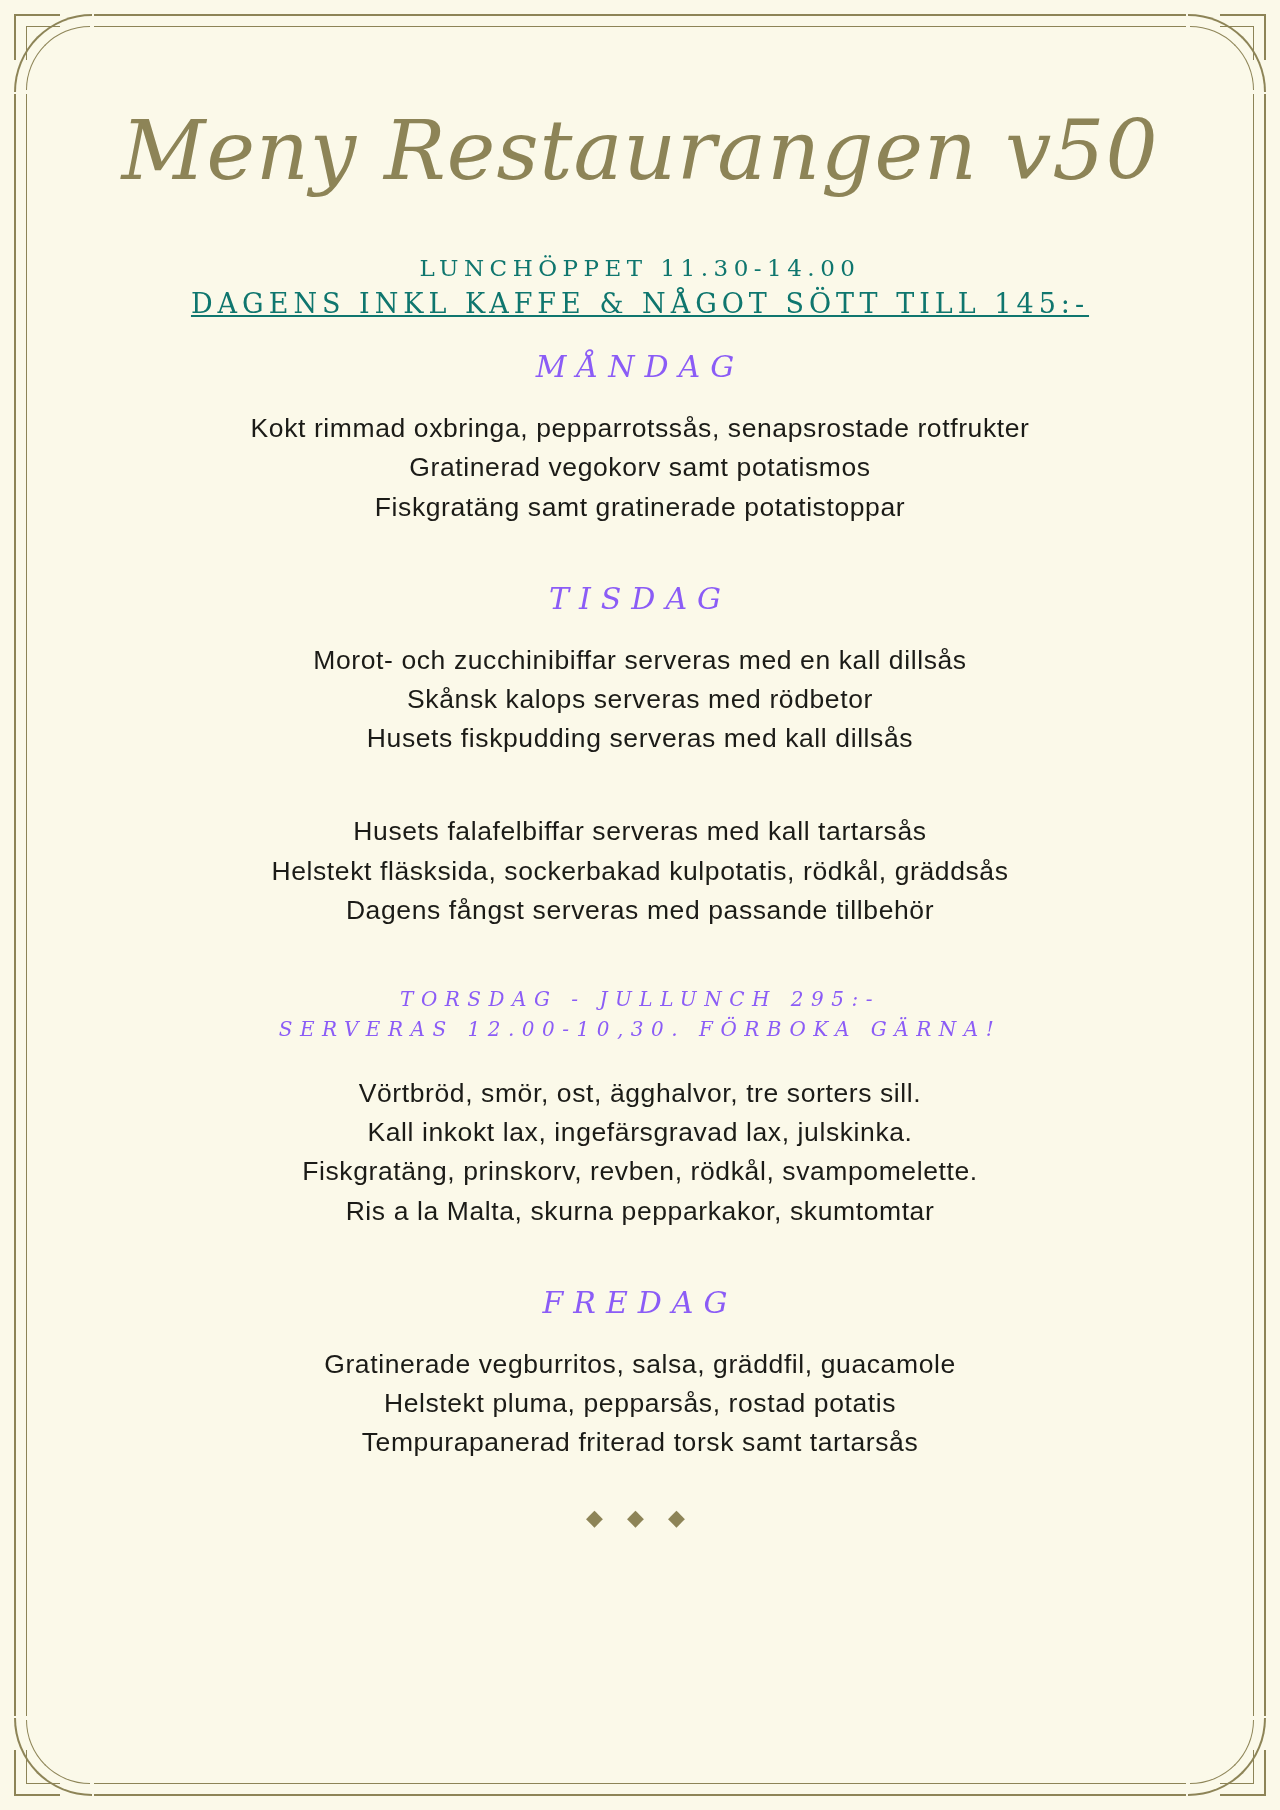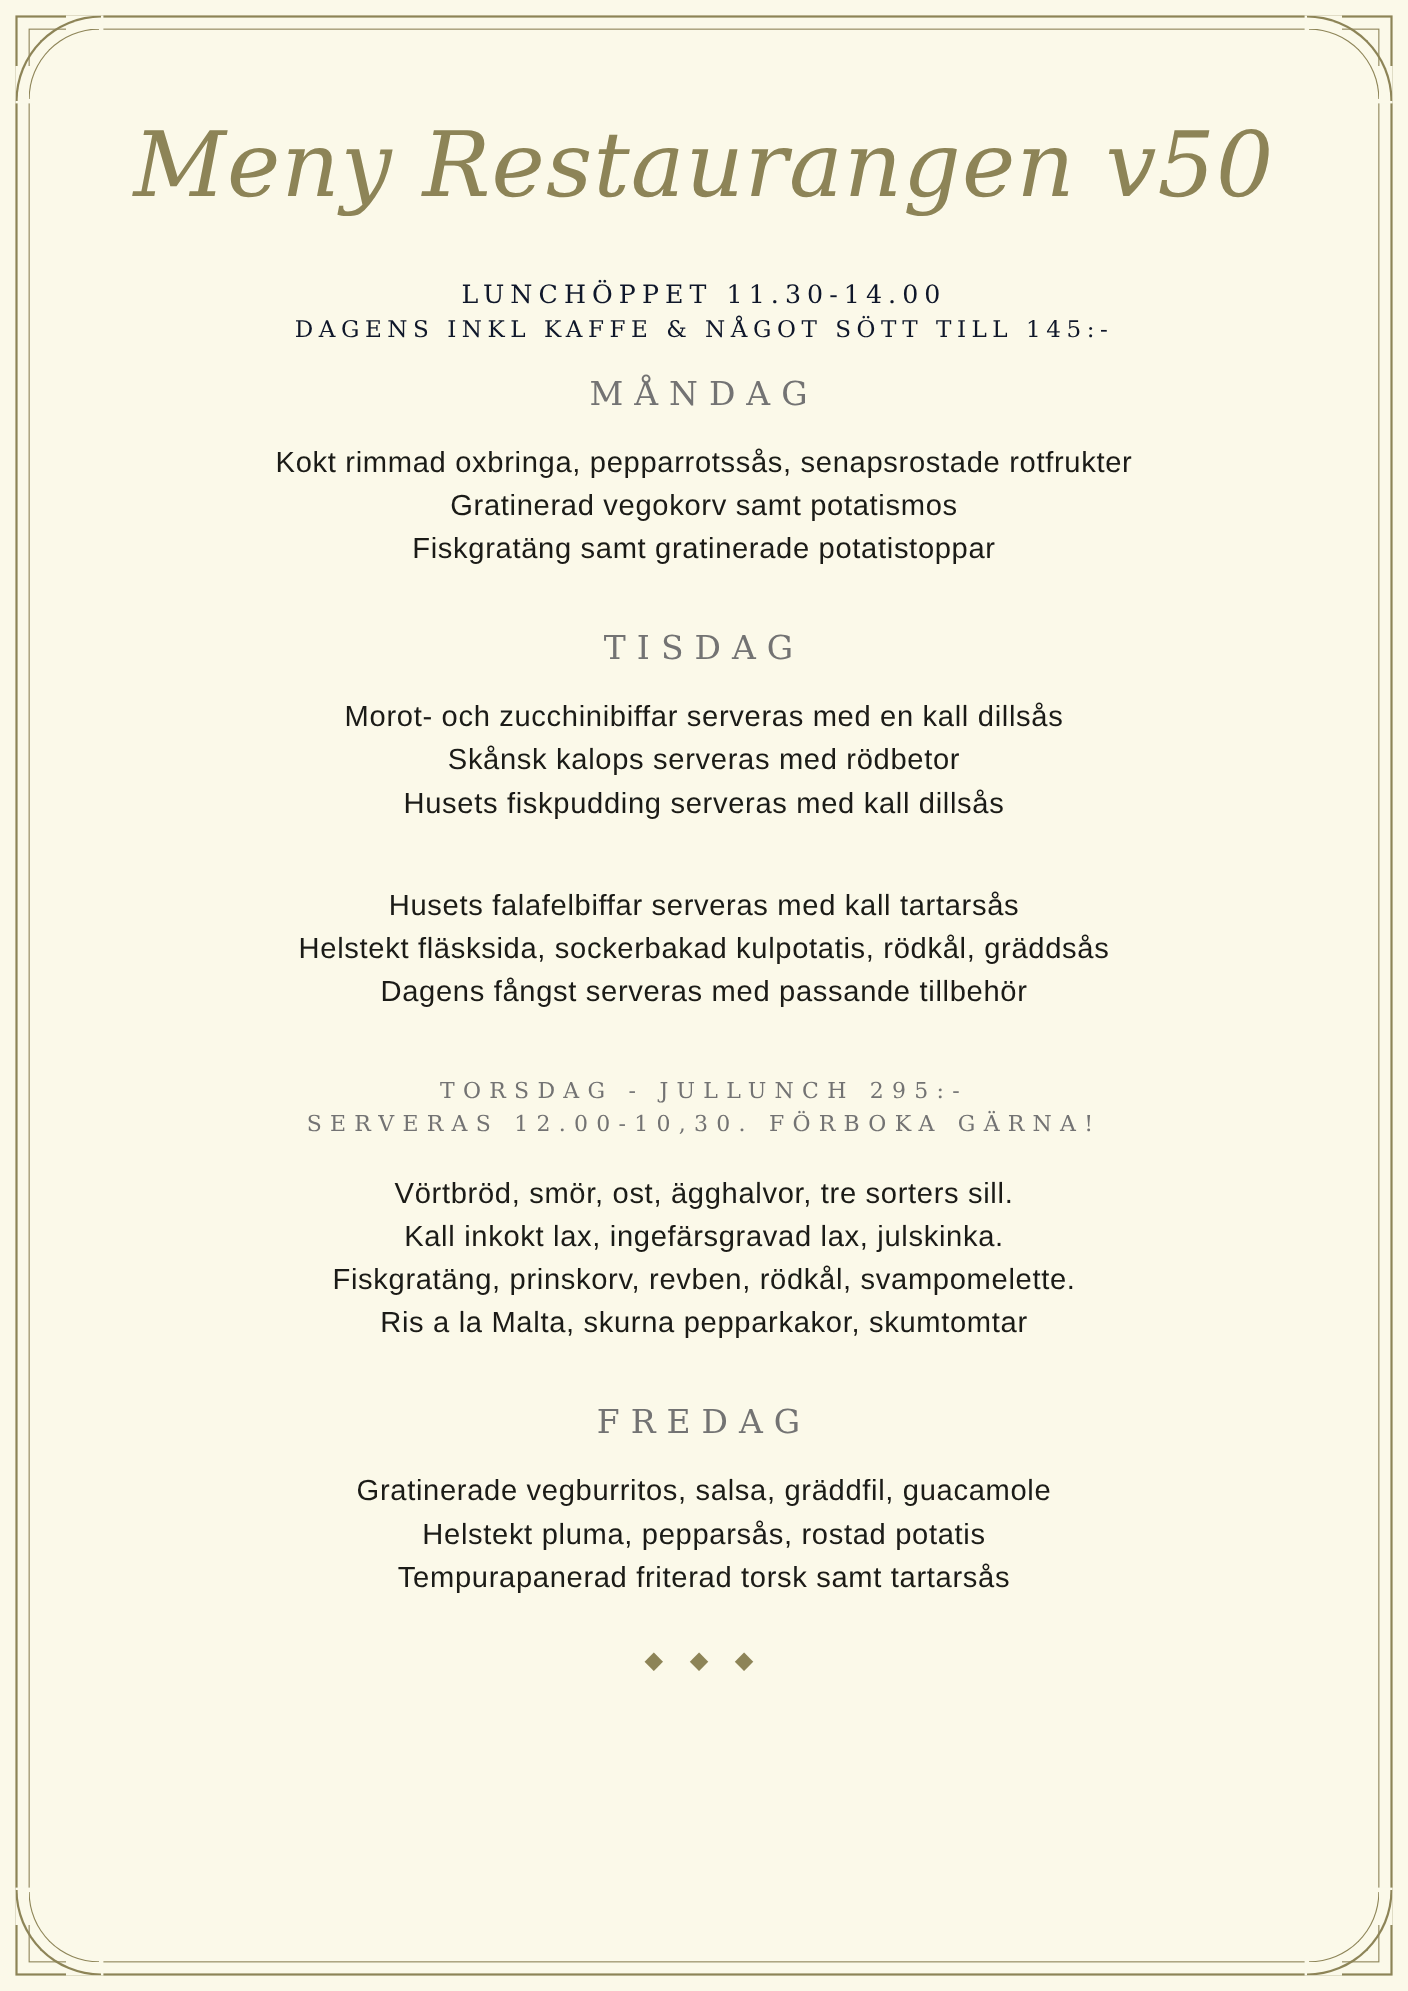--- a/index.html
+++ b/index.html
@@ -126,42 +126,43 @@
     font-size: 82px;
     line-height: 1.05;
     color: #8d8457;
     margin: 0;
     padding-top: 108px;
     letter-spacing: 1px;
   }
 
   .subtitle-block {
     margin-top: 58px;
-    color: #0f172a;
+    color: #0f766e;
     font-family: "DejaVu Serif", "Liberation Serif", serif;
     font-size: 23px;
     letter-spacing: 5.5px;
     line-height: 1.42;
     font-weight: 400;
   }
   .subtitle-line { display: block; white-space: nowrap; }
-  .subtitle-line.small { font-size: 21px; letter-spacing: 5px; }
+  .subtitle-line.small { font-size: 27px; letter-spacing: 5px; text-decoration: underline; }
 
   .day-block { margin-top: 30px; }
   .day-block.first { margin-top: 26px; }
   .day-block.gap { margin-top: 54px; }
 
   .day-heading {
     font-family: "DejaVu Serif", "Liberation Serif", serif;
-    color: #737373;
+    color: #8b5cf6;
     font-size: 30px;
     letter-spacing: 10px;
     font-weight: 400;
     margin: 0 0 24px 0;
     line-height: 1.2;
+    font-style: italic;
   }
   .day-heading.two-line {
     font-size: 20px;
     letter-spacing: 7.5px;
     line-height: 1.5;
     margin-bottom: 30px;
   }
   .day-heading .hl { display: block; white-space: nowrap; }
 
   .dishes {

